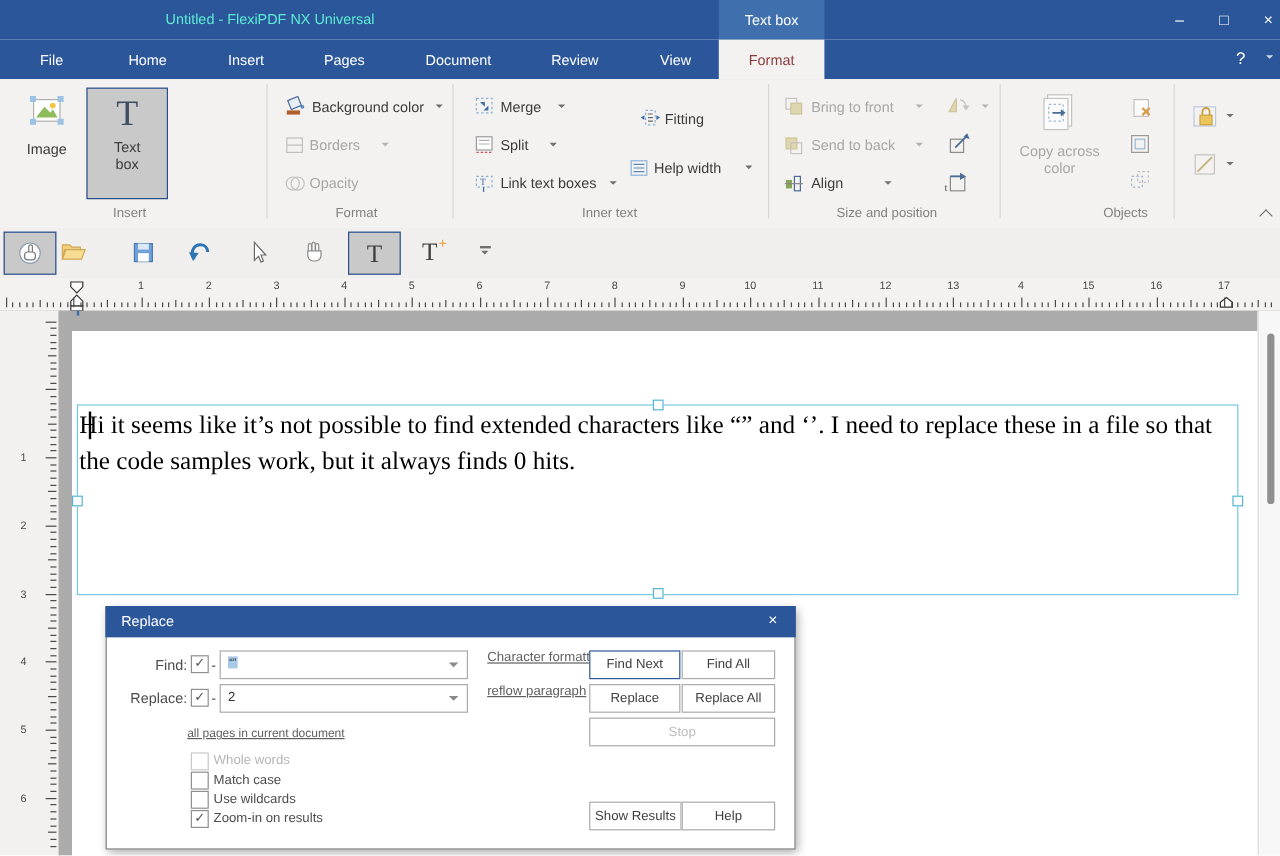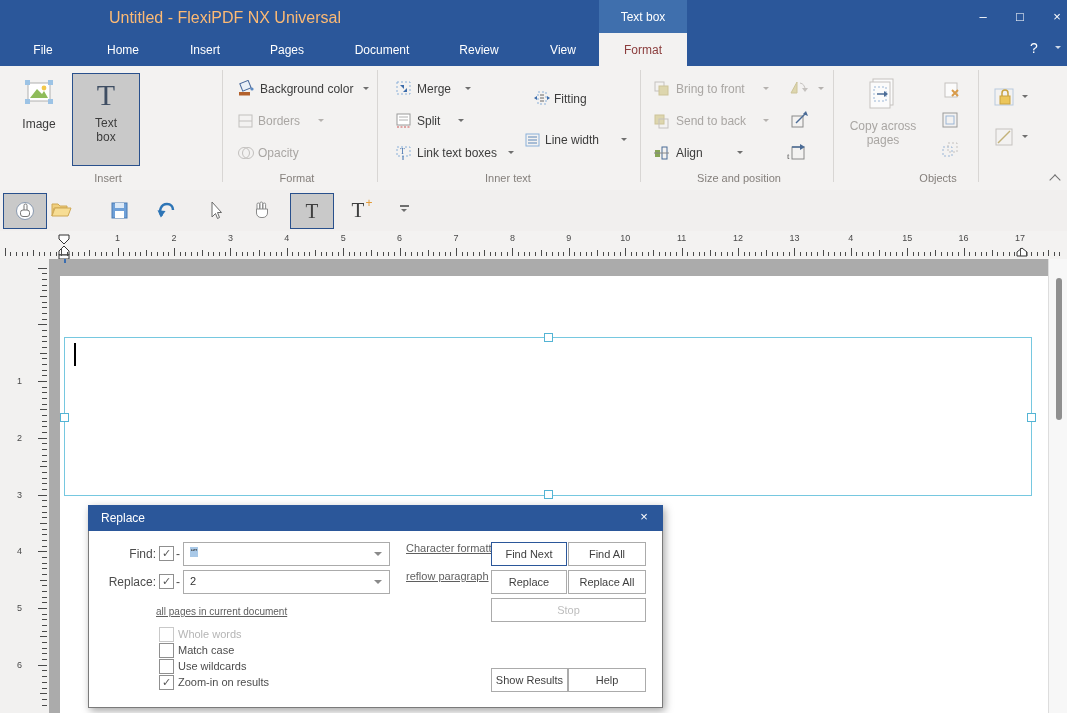--- a/index.html
+++ b/index.html
@@ -1,21 +1,21 @@
 <!DOCTYPE html>
 <html><head>
 <meta charset="utf-8">
 <style>
   html,body{margin:0;padding:0;}
   .app{position:relative;width:1067px;height:713px;overflow:hidden;background:#fff;
        font-family:"Liberation Sans",sans-serif;-webkit-font-smoothing:antialiased;}
   .abs{position:absolute;}
   
   .titlebar{position:absolute;left:0;top:0;width:1067px;height:33px;background:#2b579a;}
-  .title{position:absolute;left:60px;top:9px;width:330px;text-align:center;color:#fdba74;font-size:16px;}
+  .title{position:absolute;left:60px;top:9px;width:330px;text-align:center;color:#5eead4;font-size:12px;}
   .ctxtab{position:absolute;left:599px;top:0;width:88px;height:33px;background:#3f6fad;color:#fff;
           font-size:12px;display:flex;align-items:center;justify-content:center;}
   .winbtn{position:absolute;top:7px;width:30px;height:20px;color:#fff;font-size:13px;text-align:center;line-height:20px;}
   
   .menubar{position:absolute;left:0;top:33px;width:1067px;height:33px;background:#2b579a;}
   .mtab{position:absolute;top:0;height:33px;color:#fff;font-size:12px;display:flex;align-items:center;justify-content:center;cursor:default;}
   .mtab.active{background:#f3f2f1;color:#8b3d3d;}
   .helpq{position:absolute;left:1030px;top:7px;color:#fff;font-size:14px;}
   .helpchv{position:absolute;left:1055px;top:13px;width:0;height:0;border:3px solid transparent;border-top-color:#cfd9e8;}
   
@@ -199,21 +199,21 @@
     <div class="rit" style="left:554px;top:26px;">Fitting</div>
 
     <div class="icon" style="left:524px;top:66px;">
       <svg width="17" height="16">
           <rect x="2" y="2" width="13" height="12" fill="none" stroke="#8ab0d9"></rect>
       <line x1="4" y1="5" x2="13" y2="5" stroke="#5a86b8"></line>
           <line x1="4" y1="8" x2="13" y2="8" stroke="#5a86b8"></line>
           <line x1="4" y1="11" x2="13" y2="11" stroke="#5a86b8"></line>
         </svg>
       </div>
-    <div class="rit" style="left:545px;top:67px;">Line width</div>
+    <div class="rit" style="left:545px;top:67px;">Help width</div>
     <div class="chv" style="left:621px;top:72px;"></div>
     <div class="glabel" style="left:458px;width:100px;">Inner text</div>
 
     <div class="icon" style="left:653px;top:14px;">
       <svg width="18" height="16">
           <rect x="2" y="2" width="9" height="9" fill="none" stroke="#c5c2bf"></rect>
           <rect x="6" y="6" width="9" height="9" fill="#ddd6ae" stroke="#cdc49a"></rect>
         </svg>
       </div>
     <div class="rit dis" style="left:676px;top:16px;">Bring to front</div>
@@ -265,21 +265,21 @@
     <div class="bigbtn" style="left:845px;top:6px;width:76px;height:86px;color:#a9a6a3;">
       <span class="icon" style="position:static;">
         <svg width="36" height="38">
           <rect x="8" y="2" width="20" height="26" fill="#fbfbfb" stroke="#c5c2bf"></rect>
           <rect x="5" y="5" width="20" height="26" fill="#fbfbfb" stroke="#c5c2bf"></rect>
           <rect x="9" y="10" width="12" height="14" fill="none" stroke="#9bb6d6" stroke-dasharray="2 2"></rect>
           <line x1="12" y1="17" x2="20" y2="17" stroke="#4a6b96" stroke-width="1.5"></line>
             <polygon points="23,17 19,14 19,20" fill="#4a6b96"></polygon>
         </svg>
         </span>
-      <span style="margin-top:4px;width:74px;">Copy across pages</span>
+      <span style="margin-top:4px;width:74px;">Copy across color</span>
     </div>
     <div class="icon" style="left:941px;top:15px;">
       <svg width="19" height="18">
           <rect x="4" y="2" width="12" height="14" fill="#fbfbfb" stroke="#c5c2bf"></rect>
           <path d="M11 9 l6 6 M17 9 l-6 6" stroke="#d89b4a" stroke-width="2"></path>
         </svg>
       </div>
     <div class="icon" style="left:941px;top:45px;">
       <svg width="18" height="18">
           <rect x="2" y="2" width="14" height="14" fill="none" stroke="#9a9a9a"></rect>
@@ -676,20 +676,21 @@
     <div class="scrollthumb" style="left:7px;top:19px;position:relative;width:6px;height:142px;"></div>
   </div>
 
   <div class="textbox"></div>
   <div class="handle" style="left:544px;top:333px;"></div>
   <div class="handle" style="left:60px;top:413px;"></div>
   <div class="handle" style="left:1027px;top:413px;"></div>
   <div class="handle" style="left:544px;top:490px;"></div>
   <div class="caret"></div>
 
+  <div class="doctext" style="left:66px;top:340px;width:964px;">Hi it seems like it’s not possible to find extended characters like “” and ‘’. I need to replace these in a file so that the code samples work, but it always finds 0 hits.</div>
 
   <div class="dialog">
     <div class="dtitle">
       <span>Replace</span>
     </div>
     <div class="dclose">×</div>
 
     <div class="dlabel" style="left:10px;top:41px;width:57px;">Find:</div>
     <div class="dcheck" style="left:70px;top:40px;"><span>✓</span></div>
     <div class="dlabel" style="left:85px;top:41px;width:6px;">-</div>

